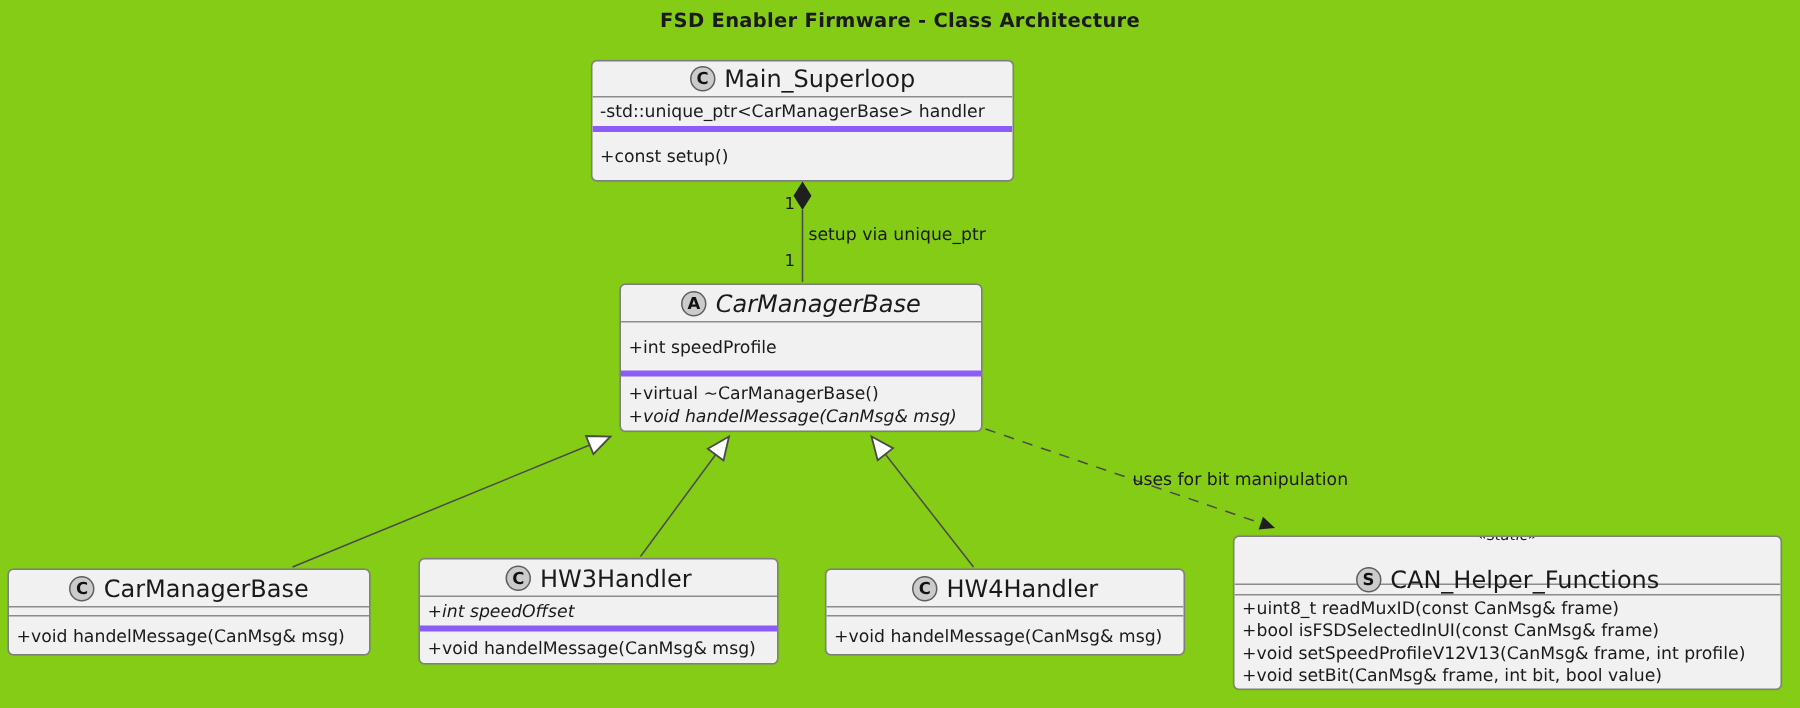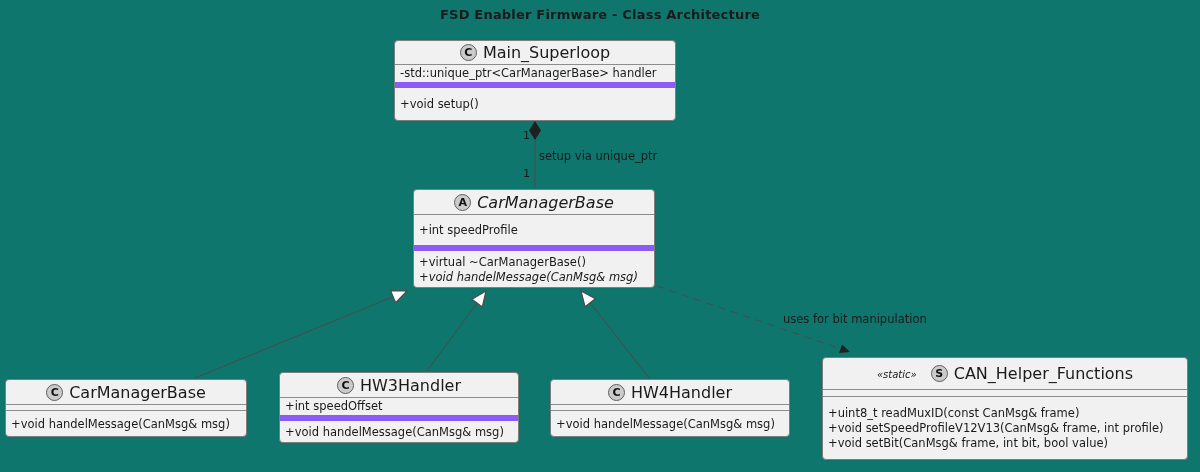--- a/index.html
+++ b/index.html
@@ -1,45 +1,45 @@
 <!DOCTYPE html>
 <html><head>
 <meta charset="utf-8">
 <style>
   html,body{margin:0;padding:0;background:#ffffff;}
   #canvas{
-    position:relative;width:1200px;height:472px;background:#0f766e;
+    position:relative;width:1200px;height:472px;background:#84cc16;
     font-family:"DejaVu Sans","Liberation Sans",sans-serif;color:#1a1a1a;overflow:hidden;
   }
   #diagram-title{
     position:absolute;left:0;top:7px;width:100%;text-align:center;
     font-size:13px;font-weight:bold;letter-spacing:.2px;
   }
   #edges{position:absolute;left:0;top:0;pointer-events:none;}
   .uml-box{
     position:absolute;background:#f1f1f1;border:1px solid #7e7e7e;border-radius:4px;
     box-sizing:border-box;overflow:hidden;box-shadow:0 0 0 0.5px rgba(0,0,0,0.04);
   }
   .uml-box *{box-sizing:border-box;}
   .hdr{
     display:flex;align-items:center;justify-content:center;gap:6px;
     border-bottom:1px solid #8c8c8c;padding:0 4px;
   }
-  .hdr.stacked{flex-direction:row;gap:14px;justify-content:center;}
+  .hdr.stacked{flex-direction:column;gap:14px;justify-content:center;}
   .hdr .name-row{display:flex;align-items:center;justify-content:center;gap:6px;}
   .circ{
     width:17px;height:17px;border-radius:50%;background:#cbcbcb;border:1px solid #5f5f5f;
     display:flex;align-items:center;justify-content:center;flex:0 0 auto;
     font-size:11px;font-weight:bold;color:#111;
   }
   .cname{font-size:16px;white-space:nowrap;}
   .stereo{font-size:10px;font-style:italic;line-height:11px;margin-top:1px;}
   .comp{
     display:flex;flex-direction:column;justify-content:center;
-    padding:0 5px;border-bottom:6px solid #8b5cf6;
+    padding:0 5px;border-bottom:4px solid #8b5cf6;
   }
   .comp:last-child{border-bottom:none;}
   .member{font-size:11.5px;line-height:15px;white-space:nowrap;}
   .italic{font-style:italic;}
   .edge-label{position:absolute;font-size:11.5px;white-space:nowrap;}
   .mult{position:absolute;font-size:11px;width:12px;text-align:right;}
 
   
   #box-main{left:394px;top:40px;width:282px;height:81px;}
   #box-main .hdr{height:24px;}
@@ -51,37 +51,37 @@
   #box-cmb .fields{height:36px;}
   #box-cmb .methods{height:37px;justify-content:center;}
 
   #box-legacy{left:5px;top:379px;width:242px;height:58px;}
   #box-legacy .hdr{height:25px;}
   #box-legacy .empty{height:6px;border-bottom:1px solid #8c8c8c;}
   #box-legacy .methods{height:26px;}
 
   #box-hw3{left:279px;top:372px;width:240px;height:71px;}
   #box-hw3 .hdr{height:25px;}
-  #box-hw3 .fields{height:23px;}
+  #box-hw3 .fields{height:23px;font-style:italic;}
   #box-hw3 .methods{height:22px;}
 
   #box-hw4{left:550px;top:379px;width:240px;height:58px;}
   #box-hw4 .hdr{height:25px;}
   #box-hw4 .empty{height:6px;border-bottom:1px solid #8c8c8c;}
   #box-hw4 .methods{height:26px;}
 
   #box-can{left:822px;top:357px;width:366px;height:103px;}
   #box-can .hdr{height:32px;}
   #box-can .empty{height:7px;border-bottom:1px solid #8c8c8c;}
   #box-can .methods{height:62px;}
 
   #lbl-owns{left:539px;top:149px;}
   #mult-top{left:518px;top:129px;}
   #mult-bottom{left:518px;top:167px;}
-  #lbl-uses{left:783px;top:312px;}
+  #lbl-uses{left:755px;top:312px;}
 </style>
 </head>
 <body>
 
 <div id="canvas">
 
   <div id="diagram-title">FSD Enabler Firmware - Class Architecture</div>
 
   <svg id="edges" width="1200" height="472">
     <defs>
@@ -105,21 +105,21 @@
 
   <div class="uml-box" id="box-main">
     <div class="hdr">
       <span class="circ">C</span>
       <span class="cname">Main_Superloop</span>
     </div>
     <div class="comp fields">
       <div class="member">-std::unique_ptr&lt;CarManagerBase&gt; handler</div>
     </div>
     <div class="comp methods">
-      <div class="member">+void setup()</div>
+      <div class="member">+const setup()</div>
     </div>
   </div>
 
   <div class="mult" id="mult-top">1</div>
   <div class="edge-label" id="lbl-owns">setup via unique_ptr</div>
   <div class="mult" id="mult-bottom">1</div>
 
   <div class="uml-box" id="box-cmb">
     <div class="hdr">
       <span class="circ">A</span>
@@ -175,18 +175,19 @@
     <div class="hdr stacked">
       <div class="stereo">«static»</div>
       <div class="name-row">
         <span class="circ">S</span>
         <span class="cname">CAN_Helper_Functions</span>
       </div>
     </div>
     <div class="empty"></div>
     <div class="comp methods">
       <div class="member">+uint8_t readMuxID(const CanMsg&amp; frame)</div>
+      <div class="member">+bool isFSDSelectedInUI(const CanMsg&amp; frame)</div>
       <div class="member">+void setSpeedProfileV12V13(CanMsg&amp; frame, int profile)</div>
       <div class="member">+void setBit(CanMsg&amp; frame, int bit, bool value)</div>
     </div>
   </div>
 
 </div>
 
 </body></html>

